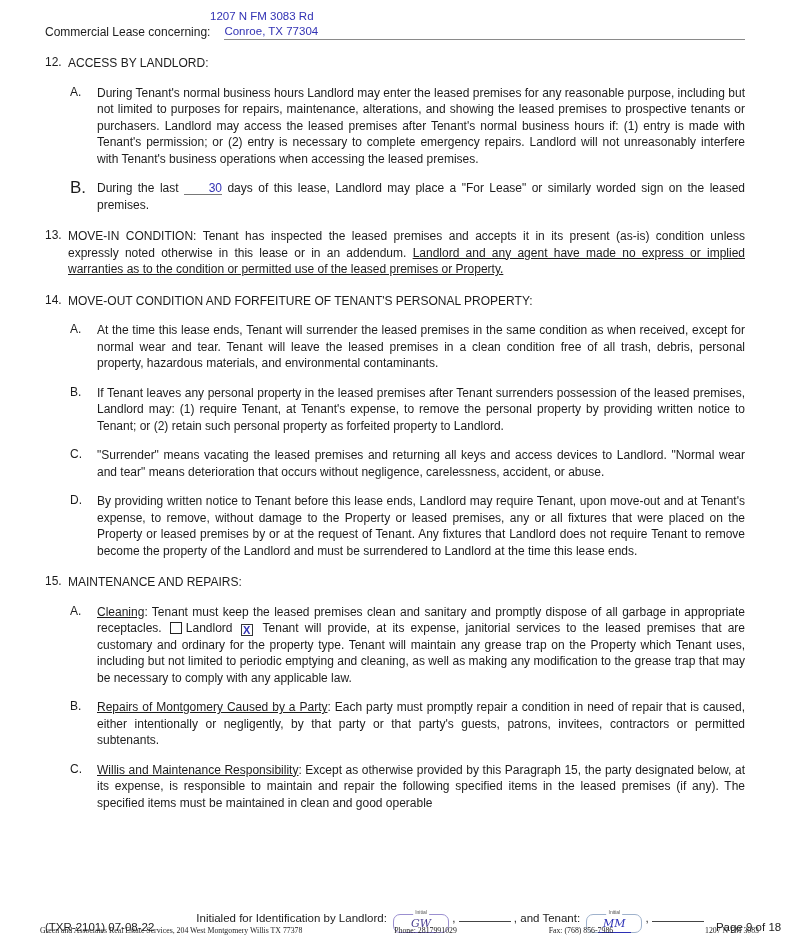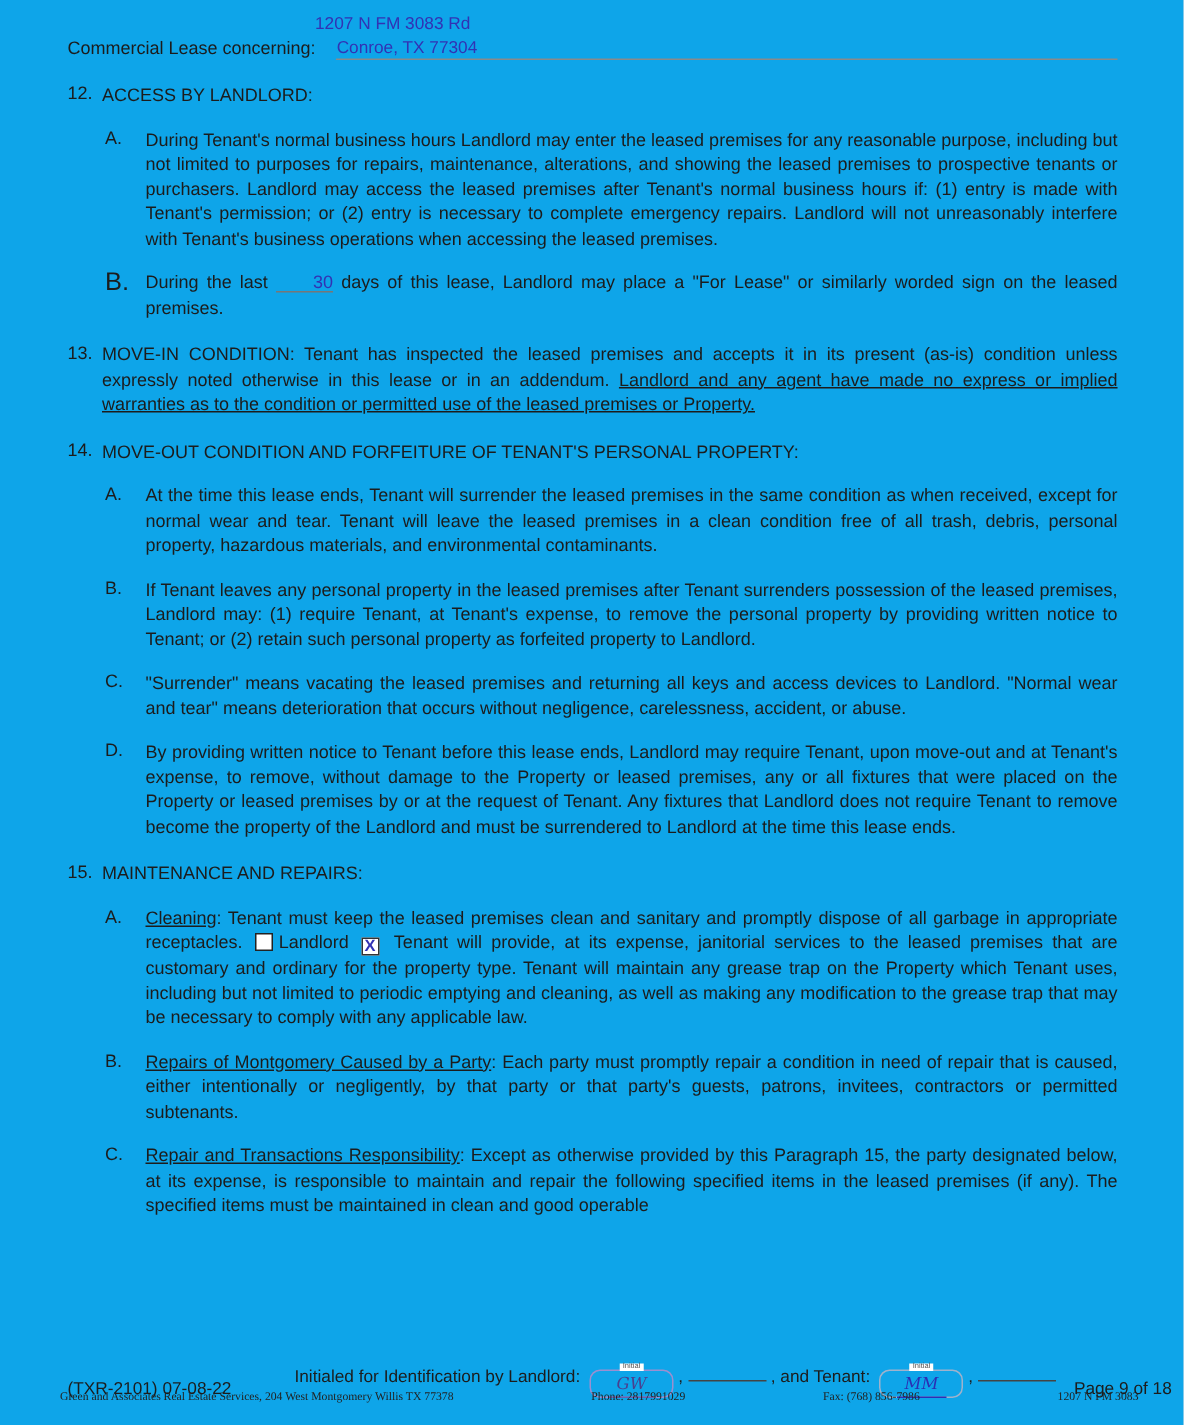--- a/index.html
+++ b/index.html
@@ -1,21 +1,21 @@
 <!DOCTYPE html>
 <html><head>
 <meta charset="utf-8">
 <style>
   * { box-sizing: border-box; margin: 0; padding: 0; }
   html,body { background:#e8e8e8; }
   .page {
     position: relative;
     width: 789px; height: 950px;
     margin: 0 auto;
-    background: #0ea5e9;
+    background: #ffffff;
     font-family: "Liberation Sans", sans-serif;
     font-size: 12px;
     color: #1c1c1c;
     overflow: hidden;
     padding: 10px 44px 0 45px;
   }
   
   .hdr-addr1 { color:#3232b4; margin-left:165px; font-size:11.5px; }
   .hdr-row { display:flex; align-items:flex-end; margin-top:2px; }
   .hdr-label { white-space:nowrap; padding-bottom:1px; }
@@ -149,21 +149,21 @@
   </div>
   <div class="item">
     <span class="item-letter">B.</span>
     <div class="item-body">
       <span class="u">Repairs of Montgomery Caused by a Party</span><span>: Each party must promptly repair a condition in need of repair that is caused, either intentionally or negligently, by that party or that party's guests, patrons, invitees, contractors or permitted subtenants.</span>
     </div>
   </div>
   <div class="item">
     <span class="item-letter">C.</span>
     <div class="item-body">
-      <span class="u">Repair and Transactions Responsibility</span><span>: Except as otherwise provided by this Paragraph 15, the party designated below, at its expense, is responsible to maintain and repair the following specified items in the leased premises (if any). The specified items must be maintained in clean and good operable</span>
+      <span class="u">Willis and Maintenance Responsibility</span><span>: Except as otherwise provided by this Paragraph 15, the party designated below, at its expense, is responsible to maintain and repair the following specified items in the leased premises (if any). The specified items must be maintained in clean and good operable</span>
     </div>
   </div>
 
   <div class="footer-row">
     <span class="form-code">(TXR-2101) 07-08-22</span>
     <span class="init-mid">
       <span>Initialed for Identification by Landlord:</span>
       <span class="init-box">
         <span class="init-tab">Initial</span>
         <span class="init-script">GW</span>

